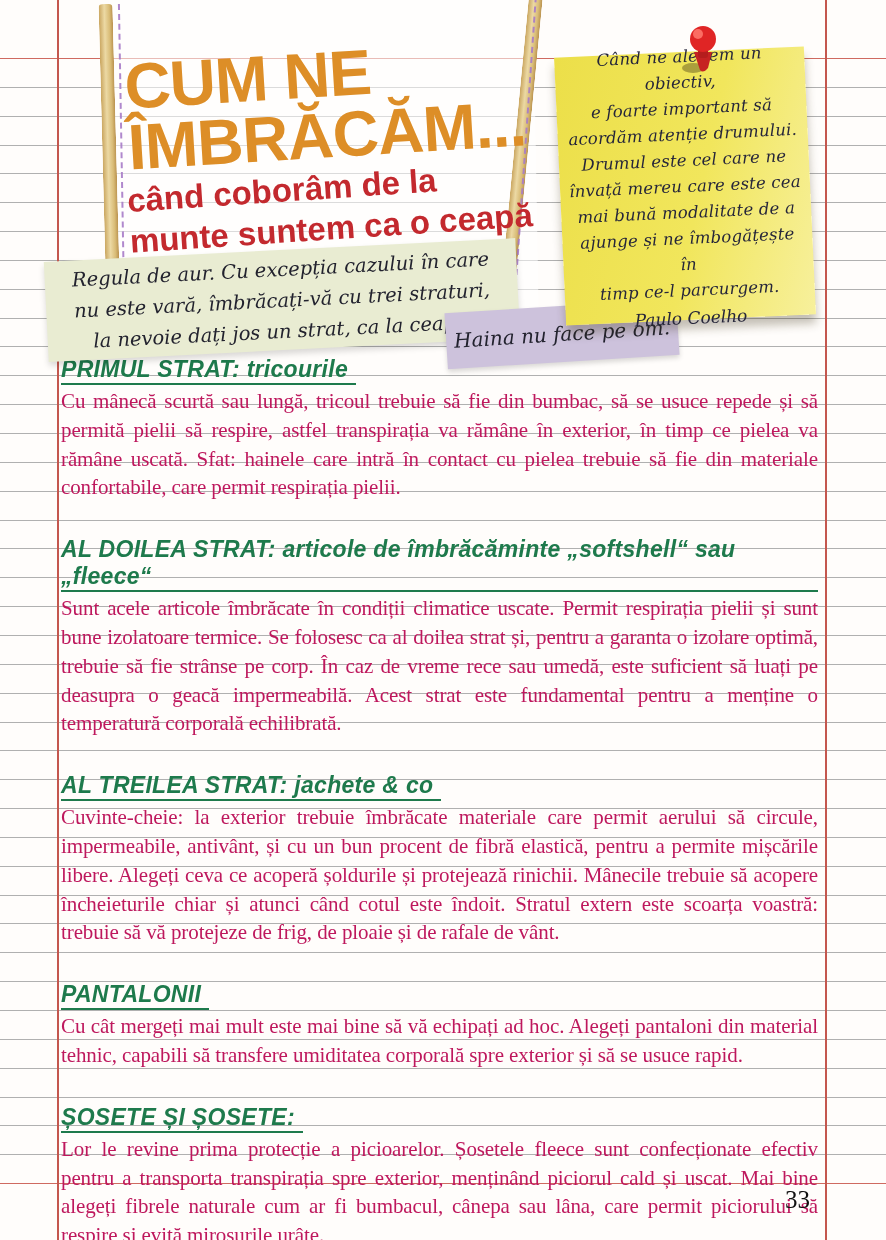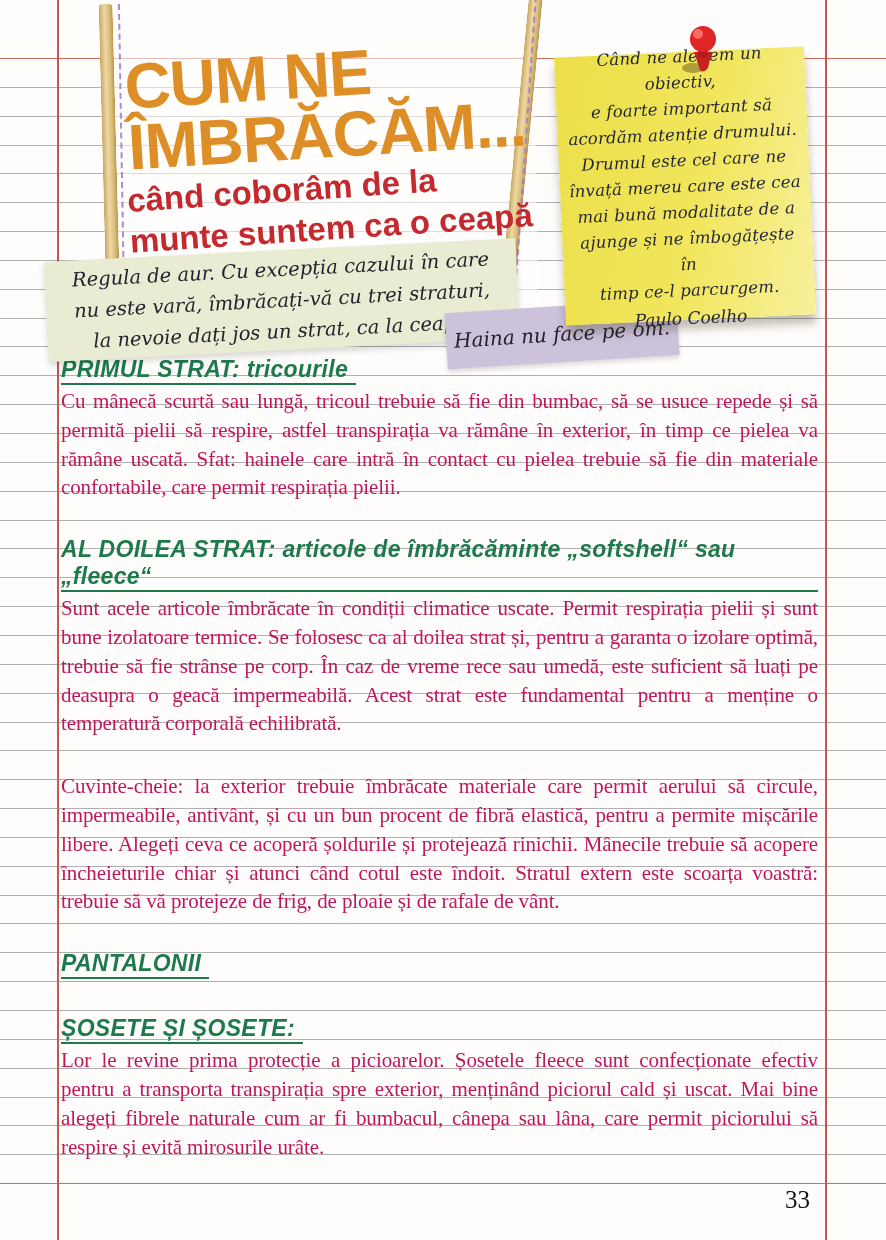--- a/index.html
+++ b/index.html
@@ -155,24 +155,26 @@
 <div class="content">
   <section class="section">
     <h2>PRIMUL STRAT: tricourile</h2>
     <p><span>Cu mânecă scurtă sau lungă, tricoul trebuie să fie din bumbac, să se usuce repede și să permită pielii să respire, astfel transpirația va rămâne în exterior, în timp ce pielea va rămâne uscată. Sfat: hainele care intră în contact cu pielea trebuie să fie din materiale confortabile, care permit respirația pielii.</span></p>
   </section>
   <section class="section">
     <h2>AL DOILEA STRAT: articole de îmbrăcăminte „softshell“ sau „fleece“</h2>
     <p><span>Sunt acele articole îmbrăcate în condiții climatice uscate. Permit respirația pielii și sunt bune izolatoare termice. Se folosesc ca al doilea strat și, pentru a garanta o izolare optimă, trebuie să fie strânse pe corp. În caz de vreme rece sau umedă, este suficient să luați pe deasupra o geacă impermeabilă. Acest strat este fundamental pentru a menține o temperatură corporală echilibrată.</span></p>
   </section>
   <section class="section">
+    <h2>AL TREILEA STRAT: jachete &amp; co</h2>
     <p><span>Cuvinte-cheie: la exterior trebuie îmbrăcate materiale care permit aerului să circule, </span><span class="bold">impermeabile, antivânt</span><span>, și cu un bun procent de fibră elastică, pentru a permite mișcările libere. Alegeți ceva ce acoperă șoldurile și protejează rinichii. Mânecile trebuie să acopere încheieturile chiar și atunci când cotul este îndoit. Stratul extern este scoarța voastră: trebuie să vă protejeze de frig, de ploaie și de rafale de vânt.</span></p>
   </section>
   <section class="section">
     <h2>PANTALONII</h2>
+    <p><span>Cu cât mergeți mai mult este mai bine să vă echipați ad hoc. Alegeți pantaloni din </span><span class="bold">material tehnic</span><span>, capabili să transfere umiditatea corporală spre exterior și să se usuce rapid.</span></p>
   </section>
   <section class="section">
     <h2>ȘOSETE ȘI ȘOSETE:</h2>
     <p><span>Lor le revine prima protecție a picioarelor. </span><span class="bold">Șosetele fleece</span><span> sunt confecționate efectiv pentru a transporta transpirația spre exterior, menținând piciorul cald și uscat. Mai bine alegeți fibrele naturale cum ar fi bumbacul, cânepa sau lâna, care permit piciorului să respire și evită mirosurile urâte.</span></p>
   </section>
 </div>
 
 <div class="pagenum">33</div>
 
 </body></html>

